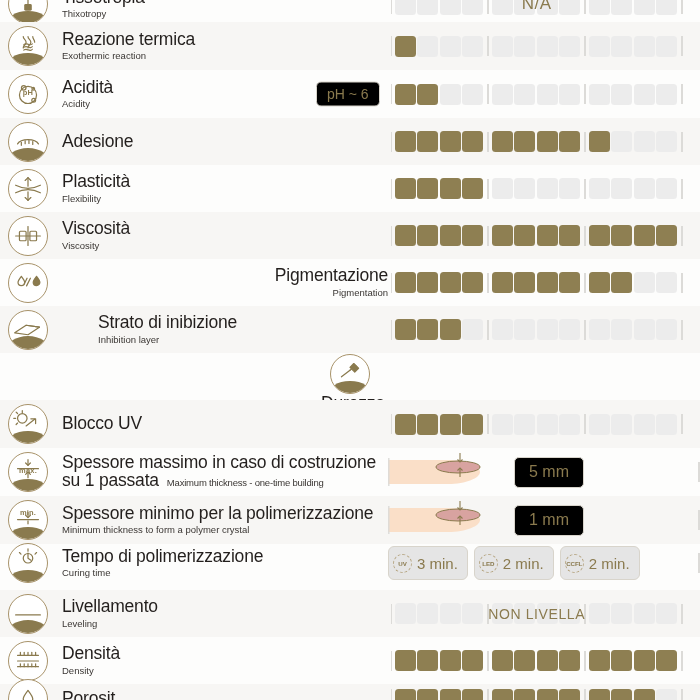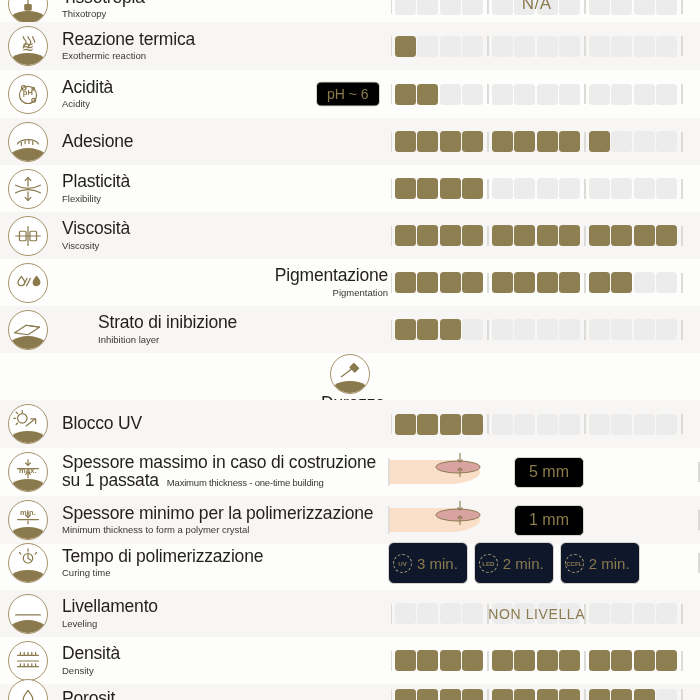--- a/index.html
+++ b/index.html
@@ -92,21 +92,21 @@
     font-size: 14px; padding: 4px 10px 5px;
     white-space: nowrap; line-height: 1;
   }
   .badge.big { font-size: 16px; padding: 6px 14px 7px; }
   .ph-badge { position: absolute; left: -72px; top: 50%; transform: translateY(-50%); }
 
   .lamp-group { display: flex; align-items: center; gap: 6px; }
   .lamp {
     display: flex; align-items: center;
     border: 1px solid #d8d4cb; border-radius: 6px;
-    background: #0f172a; height: 42px; padding-right: 9px;
+    background: #e5e5e5; height: 34px; padding-right: 9px;
   }
   .lamp .bulb {
     width: 19px; height: 19px; border-radius: 50%;
     border: 1.2px dashed #b5a480; color: #8a7a4e;
     font-size: 6.2px; font-weight: bold;
     display: flex; align-items: center; justify-content: center;
     margin: 0 5px 0 4px; letter-spacing: -.1px;
   }
   .lamp .t { font-size: 15px; color: #8a7a4e; }
 

